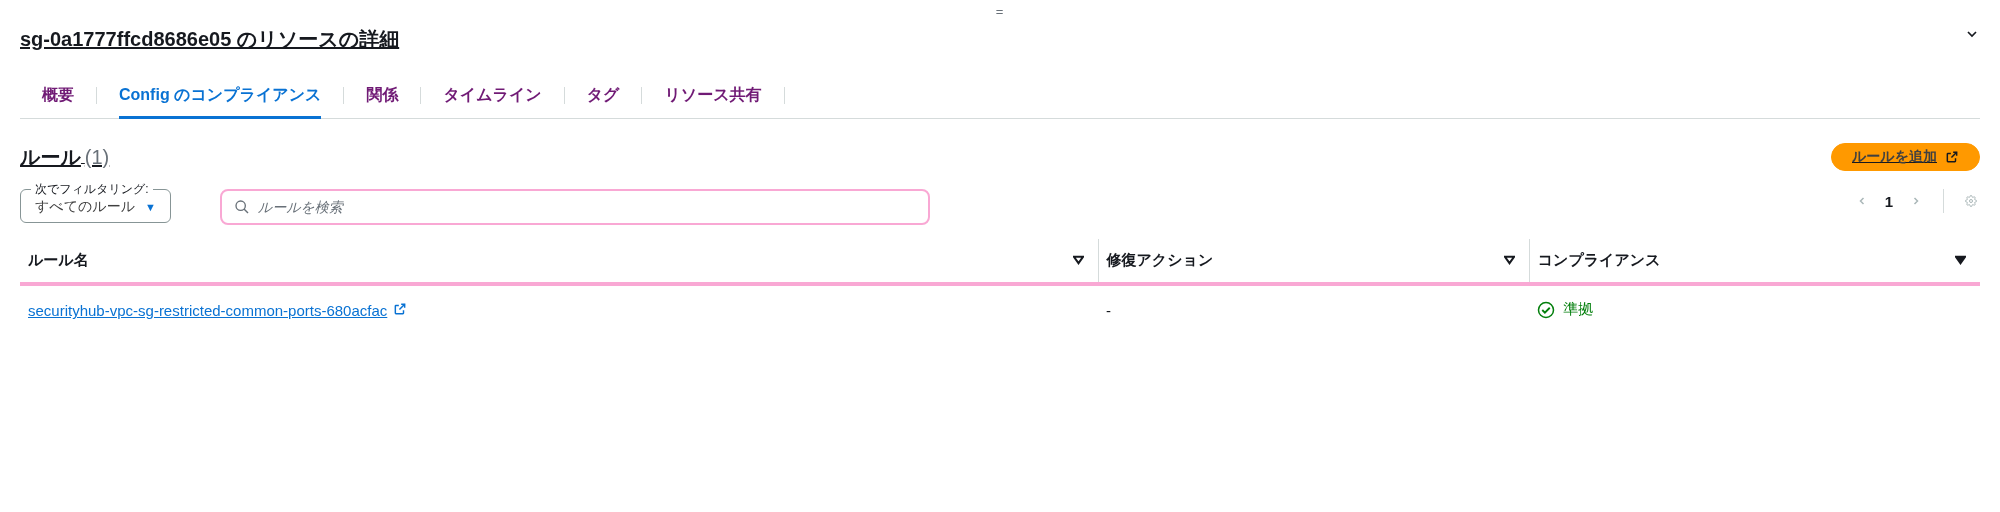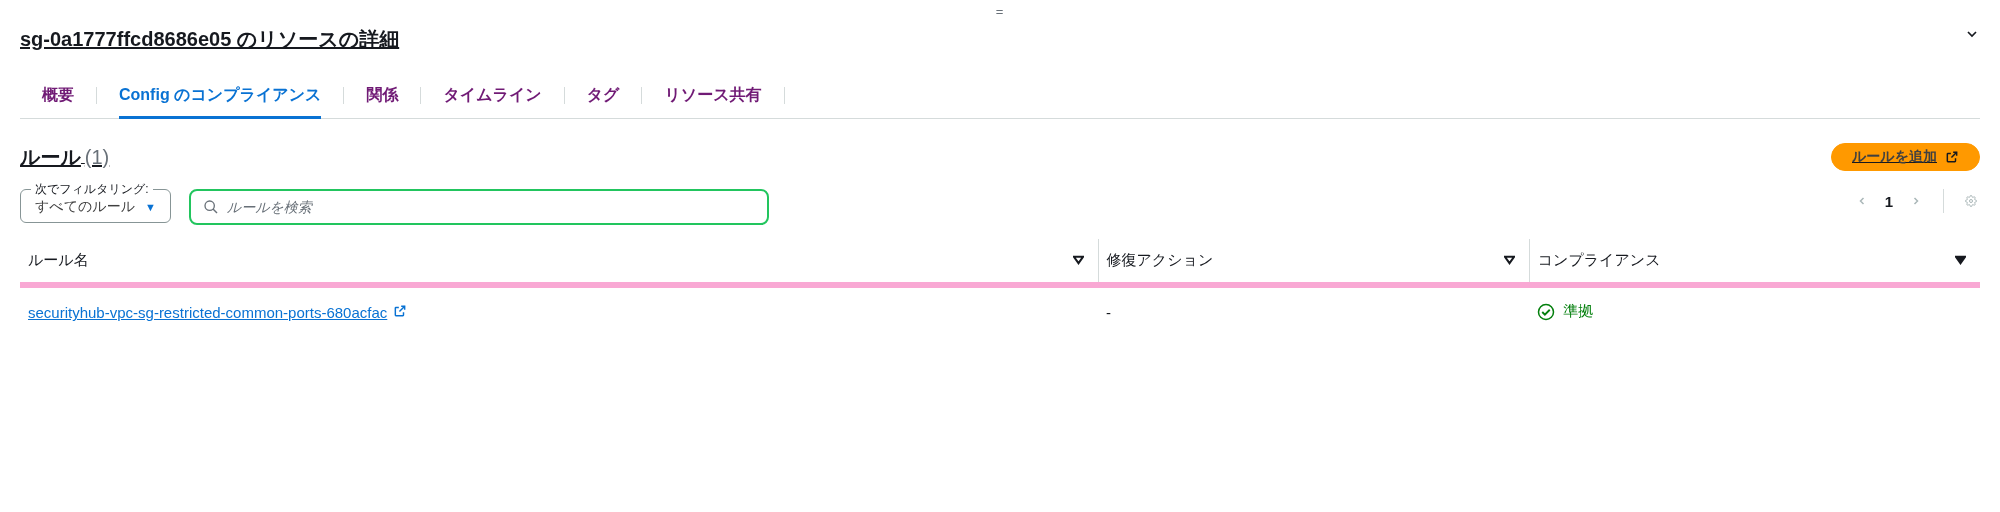--- a/index.html
+++ b/index.html
@@ -24,34 +24,34 @@
     .spacer { flex: 1; }
     .add-rule-btn { background: #ff9900; border: 1px solid #ff9900; border-radius: 20px; padding: 4px 20px; font-weight: 700; font-size: 14px; color: #404040; cursor: pointer; display: inline-flex; align-items: center; gap: 8px; }
     .add-rule-btn svg { width: 14px; height: 14px; stroke: #16191f; }
 
     .filter-row { display: flex; align-items: flex-start; margin-top: 18px; gap: 18px; }
     .filter-wrap { position: relative; border: 1px solid #879596; border-radius: 6px; padding: 8px 14px 6px 14px; display: inline-flex; align-items: center; }
     .filter-legend { position: absolute; top: -9px; left: 10px; background: #fff; padding: 0 4px; font-size: 12px; color: #16191f; font-weight: 400; }
     .filter-value { font-size: 14px; font-weight: 400; color: #404040; padding-right: 10px; }
     .filter-caret { color: #0972d3; font-size: 11px; }
 
-    .search-box { border: 2px solid #22c55e; border-radius: 8px; display: flex; align-items: center; padding: 6px 12px; width: 580px; height: 36px; }
+    .search-box { border: 2px solid #f9a8d4; border-radius: 8px; display: flex; align-items: center; padding: 6px 12px; width: 710px; height: 36px; margin-left: 31px; }
     .search-box svg { width: 16px; height: 16px; stroke: #687078; flex-shrink: 0; }
     .search-input { border: none; outline: none; font-size: 14px; margin-left: 8px; width: 100%; font-style: italic; color: #687078; }
     .search-input::placeholder { color: #687078; font-style: italic; }
 
     .pager { display: inline-flex; align-items: center; gap: 14px; color: #687078; }
     .pager .pg-btn { width: 18px; height: 18px; cursor: pointer; display: inline-flex; align-items: center; justify-content: center; }
     .pager .pg-btn svg { width: 12px; height: 12px; stroke: #aab7b8; }
     .pager .pg-num { color: #16191f; font-weight: 700; font-size: 15px; }
     .pager-sep { width: 1px; height: 24px; background: #d5dbdb; margin: 0 4px; }
     .gear-btn svg { width: 18px; height: 18px; stroke: #545b64; }
 
     table { width: 100%; border-collapse: collapse; margin-top: 14px; }
-    th { text-align: left; font-weight: 400; font-size: 15px; color: #16191f; padding: 12px 8px; border-bottom: 6px solid #f9a8d4; position: relative; }
+    th { text-align: left; font-weight: 700; font-size: 15px; color: #16191f; padding: 12px 8px; border-bottom: 4px solid #f9a8d4; position: relative; }
     .th-sep { border-left: 1px solid #d5dbdb; padding-left: 8px; }
     .sort-icon { float: right; color: #545b64; margin-right: 6px; }
     .sort-icon svg { width: 11px; height: 11px; stroke: #16191f; fill: none; stroke-width: 2.2; }
     .sort-icon.active svg { fill: #16191f; }
     td { padding: 14px 8px; font-size: 15px; vertical-align: middle; }
     .rule-link { color: #0972d3; text-decoration: underline; font-size: 15px; display: inline-flex; align-items: center; gap: 6px; }
     .ext-icon svg { width: 14px; height: 14px; stroke: #0972d3; }
     .compliant { color: #037f0c; display: inline-flex; align-items: center; gap: 8px; font-size: 15px; justify-content: space-between; }
     .compliant svg { width: 18px; height: 18px; }
   </style>

